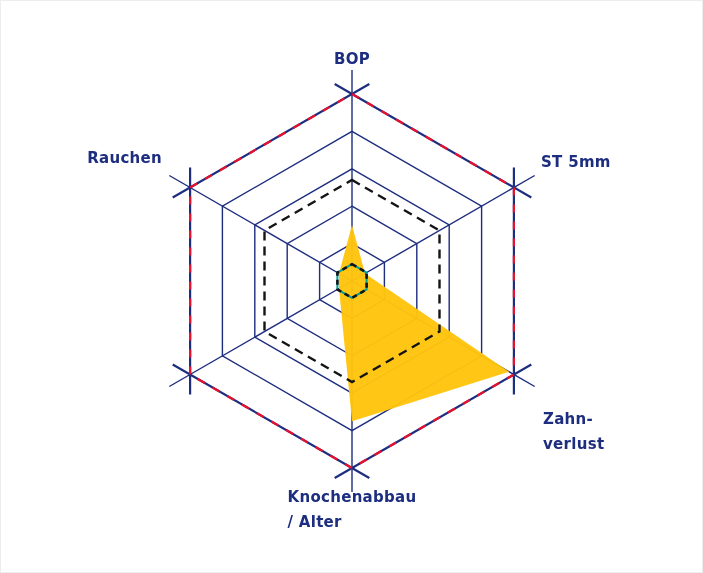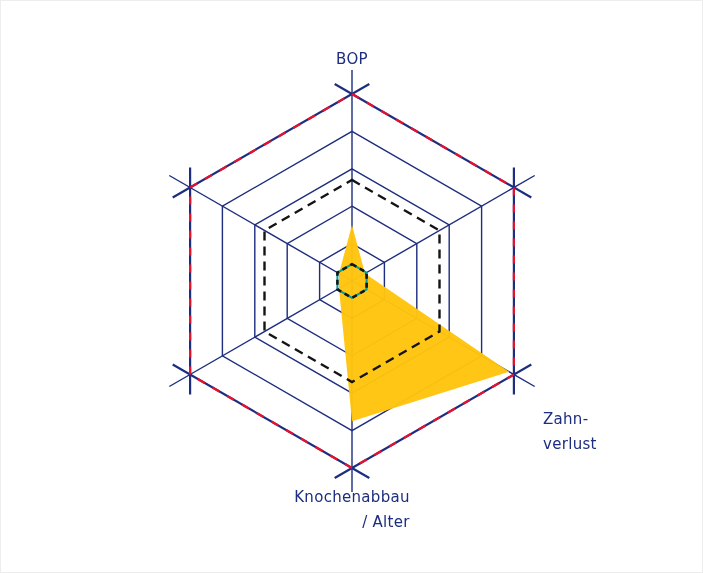--- a/index.html
+++ b/index.html
@@ -8,30 +8,30 @@
     width:703px;height:573px;
     background:#ffffff;
     font-family:"DejaVu Sans","Liberation Sans",sans-serif;
     overflow:hidden;
     box-shadow: inset 0 0 0 1px #ededed;
   }
   #radar-svg{position:absolute;left:0;top:0;}
   .axis-label{
     position:absolute;
     color:#1d2d7f;
-    font-weight:normal;
+    font-weight:bold;
     font-size:15px;
     line-height:25px;
     letter-spacing:0.3px;
     white-space:pre-line;
   }
   .lbl-bop{left:352px;top:47px;transform:translateX(-50%);white-space:nowrap;}
   .lbl-st{left:541px;top:150px;white-space:nowrap;}
   .lbl-zahn{left:543px;top:363px;margin-top:44px;}
-  .lbl-knochen{left:352px;top:485px;transform:translateX(-50%);text-align:right;}
+  .lbl-knochen{left:352px;top:485px;transform:translateX(-50%);text-align:left;}
   .lbl-system{right:546px;top:379px;white-space:nowrap;}
   .lbl-rauchen{right:541px;top:146px;white-space:nowrap;}
 </style>
 </head>
 <body>
 
 <div class="stage">
   <svg id="radar-svg" width="703" height="573" viewBox="0 0 703 573">
       <polygon points="352.0,243.6 384.4,262.3 384.4,299.7 352.0,318.4 319.6,299.7 319.6,262.3" fill="none" stroke="#1d2d7f" stroke-width="1.4"></polygon>
       <polygon points="352.0,206.2 416.8,243.6 416.8,318.4 352.0,355.8 287.2,318.4 287.2,243.6" fill="none" stroke="#1d2d7f" stroke-width="1.4"></polygon>
@@ -50,17 +50,19 @@
       <line x1="190.1" y1="394.5" x2="190.1" y2="167.5" stroke="#1d2d7f" stroke-width="2.2"></line>
       <line x1="172.7" y1="197.5" x2="369.3" y2="84.0" stroke="#1d2d7f" stroke-width="2.2"></line>
       <polygon points="352.0,224.9 365.0,273.5 509.1,371.7 352.0,421.3 339.0,288.5 339.0,273.5" fill="#ffc40d" fill-opacity="0.97" stroke="none"></polygon>
       <polygon points="352.0,94.0 513.9,187.5 513.9,374.5 352.0,468.0 190.1,374.5 190.1,187.5" fill="none" stroke="#e8112d" stroke-width="2.2" stroke-dasharray="8 9"></polygon>
       <polygon points="352.0,180.0 439.5,230.5 439.5,331.5 352.0,382.0 264.5,331.5 264.5,230.5" fill="none" stroke="#141414" stroke-width="2.4" stroke-dasharray="9 6"></polygon>
       <polygon points="352.0,264.2 366.6,272.6 366.6,289.4 352.0,297.8 337.4,289.4 337.4,272.6" fill="none" stroke="#00a099" stroke-width="2"></polygon>
       <polygon points="352.0,264.2 366.6,272.6 366.6,289.4 352.0,297.8 337.4,289.4 337.4,272.6" fill="none" stroke="#141414" stroke-width="2.6" stroke-dasharray="5 4"></polygon>
     </svg>
 
   <div class="axis-label lbl-bop">BOP</div>
+  <div class="axis-label lbl-st">ST 5mm</div>
   <div class="axis-label lbl-zahn">Zahn-
 verlust</div>
   <div class="axis-label lbl-knochen">Knochenabbau
 / Alter</div>
+  <div class="axis-label lbl-rauchen">Rauchen</div>
 </div>
 
 </body></html>

